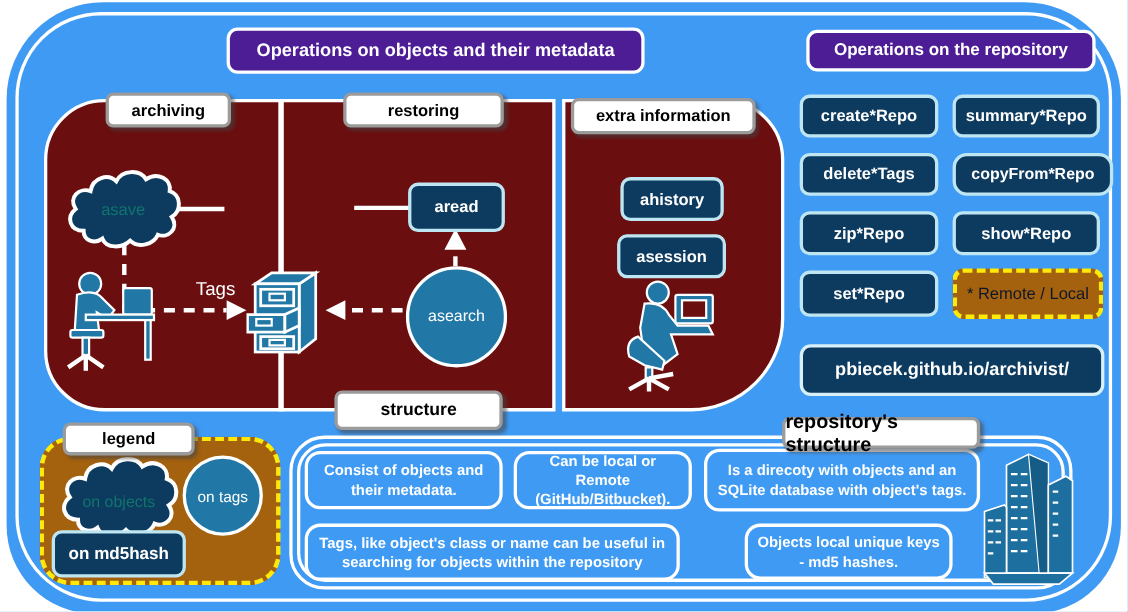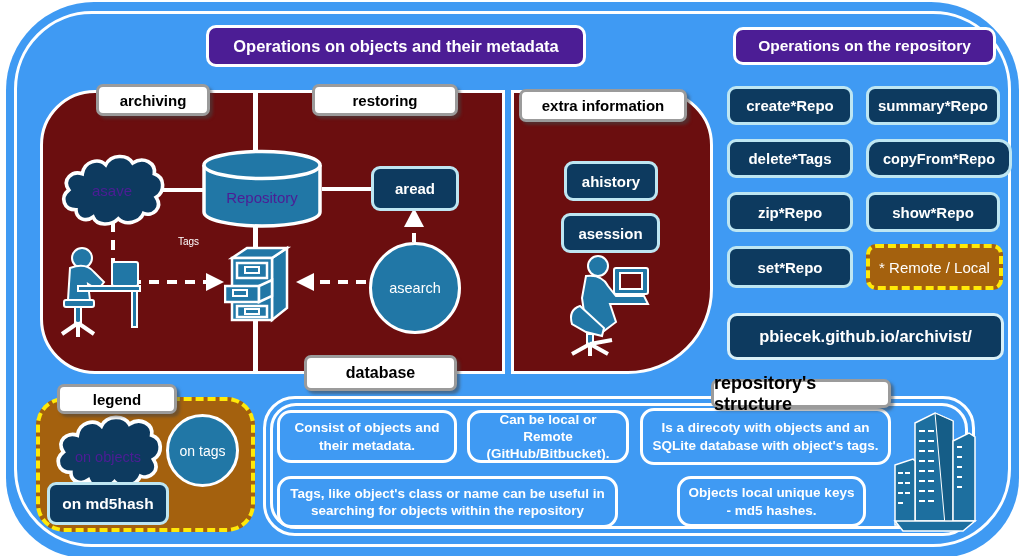--- a/index.html
+++ b/index.html
@@ -42,26 +42,26 @@
     z-index:20;
   }
   .node-text { color:#ffffff; position:absolute; z-index:22; }
   .teal-circle {
     position:absolute; background:#2177a6; border:3px solid #ffffff; border-radius:50%;
     color:#ffffff; display:flex; align-items:center; justify-content:center; z-index:20;
   }
   .icon-wrap { position:absolute; z-index:20; }
   .cloud-label {
     position:absolute; inset:0; display:flex; align-items:center; justify-content:center;
-    color:#4c1d95; z-index:21;
+    color:#0f766e; z-index:21;
   }
   
   .remote-box {
     position:absolute; background:#a4610e; border:4px dashed #ffe908; border-radius:10px;
-    color:#ffffff; display:flex; align-items:center; justify-content:center;
+    color:#0f172a; display:flex; align-items:center; justify-content:center;
   }
   .link-box {
     position:absolute; background:#0d3a5f; border:3px solid #d9f0f8; border-radius:10px;
     color:#ffffff; font-weight:bold; display:flex; align-items:center; justify-content:center;
   }
   
   #legend-box {
     position:absolute; left:36px; top:397px; width:219px; height:135px;
     background:#a4610e; border:4px dashed #ffe908; border-radius:28px;
   }
@@ -115,49 +115,42 @@
   <div class="white-label" style="left:96px; top:84px; width:114px; height:32px; font-size:15px;">
     <span>archiving</span>
   </div>
   <div class="white-label" style="left:312px; top:84px; width:146px; height:32px; font-size:15px;">
     <span>restoring</span>
   </div>
   <div class="white-label" style="left:519px; top:89px; width:168px; height:33px; font-size:15px;">
     <span>extra information</span>
   </div>
   <div class="white-label" style="left:304px; top:355px; width:153px; height:36px; font-size:16px;">
-    <span>database</span>
+    <span>structure</span>
   </div>
   <div class="white-label" style="left:57px; top:384px; width:120px; height:30px; font-size:15px;">
     <span>legend</span>
   </div>
   <div class="white-label" style="left:711px; top:379px; width:180px; height:29px; font-size:18px;">
     <span>repository's structure</span>
   </div>
 
   <div class="icon-wrap" style="left:58px; top:152px; width:108px; height:76px;">
     <svg width="108" height="76" viewBox="0 0 120 84">
       <path d="M20,64 C6,64 2,50 12,42 C4,30 16,20 27,24 C29,10 45,6 53,14 C59,2 77,2 83,12 C95,4 109,12 107,24 C119,28 119,44 109,50 C117,62 105,72 95,68 C91,78 75,82 67,74 C59,82 43,82 39,72 C31,78 20,74 20,64 Z" fill="#0d3a5f" stroke="#ffffff" stroke-width="4"></path>
     </svg>
     <div class="cloud-label" style="font-size:15px;">asave</div>
   </div>
 
-  <div class="icon-wrap" style="left:198px; top:148px; width:128px; height:84px;">
-    <svg width="128" height="84" viewBox="0 0 128 84">
-      <path d="M6 17 V64 A58 14 0 0 0 122 64 V17" fill="#2177a6" stroke="#ffffff" stroke-width="3.5"></path>
-      <ellipse cx="64" cy="17" rx="58" ry="13.5" fill="#2177a6" stroke="#ffffff" stroke-width="3.5"></ellipse>
-    </svg>
-    <div class="cloud-label" style="top:14px; font-size:15px;">Repository</div>
-  </div>
 
   <div class="navy-btn" style="left:371px; top:166px; width:88px; height:45px; font-size:15px;">
     <span>aread</span>
   </div>
 
-  <div class="node-text" style="left:178px; top:236px; font-size:10px;">Tags</div>
+  <div class="node-text" style="left:178px; top:253px; font-size:17px;">Tags</div>
 
   <div class="icon-wrap" style="left:224px; top:244px; width:72px; height:84px;">
     <svg width="72" height="84" viewBox="0 0 72 84">
       <polygon points="48,14 63,4 63,64 48,76" fill="#2177a6" stroke="#ffffff" stroke-width="2.5"></polygon>
       <polygon points="8,14 23,4 63,4 48,14" fill="#2177a6" stroke="#ffffff" stroke-width="2.5"></polygon>
       <rect x="8" y="14" width="40" height="62" fill="#2177a6" stroke="#ffffff" stroke-width="2.5"></rect>
       <rect x="13" y="19" width="30" height="15" fill="none" stroke="#ffffff" stroke-width="2.5"></rect>
       <rect x="21" y="23" width="14" height="6" fill="none" stroke="#ffffff" stroke-width="2"></rect>
       <polygon points="1,42 35,42 35,58 1,58" fill="#2177a6" stroke="#ffffff" stroke-width="2.5"></polygon>
       <polygon points="35,42 48,36 48,52 35,58" fill="#2177a6" stroke="#ffffff" stroke-width="2.5"></polygon>

